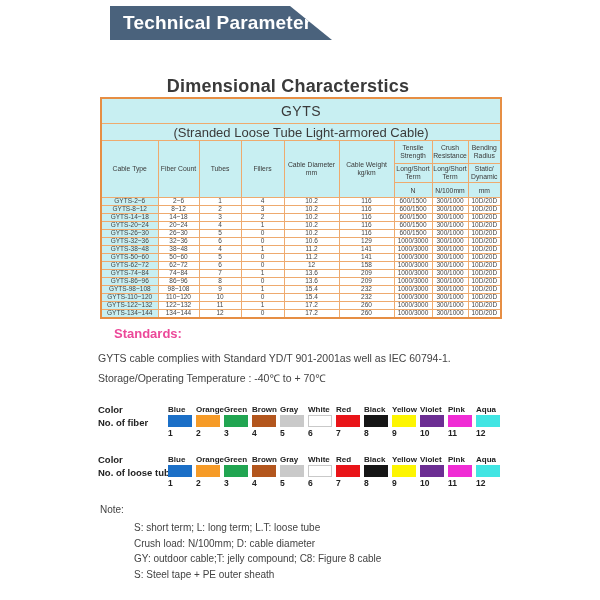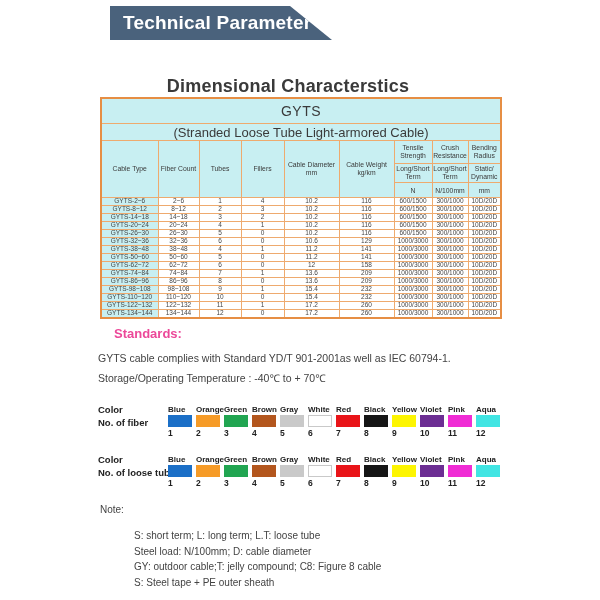--- a/index.html
+++ b/index.html
@@ -59,21 +59,21 @@
   .chip-col { width:28px; display:flex; flex-direction:column; align-items:flex-start; }
   .chip-name { height:11px; line-height:11px; font-size:8px; font-weight:bold; color:#222; }
   .chip { width:24px; height:12px; }
   .chip.white { width:22px; height:10px; border:1px solid #c9c9c9; }
   .chip-num { height:11px; line-height:13px; font-size:8.5px; font-weight:bold; color:#222; }
 
   
   .note { position:absolute; left:100px; top:503px; width:430px; font-size:10px; color:#434343; }
   .note-head { display:flex; line-height:14px; }
   .note-label { margin-right:7px; }
-  .note-lines { margin-left:34px; margin-top:11px; }
+  .note-lines { margin-left:34px; margin-top:3px; }
   .note-line { line-height:15.5px; }
 </style>
 </head>
 <body>
 
 <div class="page">
 
   <div class="banner">
     <span>Technical Parameter</span>
   </div>
@@ -441,19 +441,19 @@
         </div>
       </div>
   </div>
 
   <div class="note">
     <div class="note-head">
       <span class="note-label">Note:</span>
     </div>
     <div class="note-lines">
         <div class="note-line">S: short term; L: long term; L.T: loose tube</div>
-        <div class="note-line">Steel load: N/100mm; D:  cable diameter</div>
+        <div class="note-line">Crush load: N/100mm; D:  cable diameter</div>
         <div class="note-line">GY:  outdoor cable;T: jelly compound; C8: Figure 8 cable</div>
         <div class="note-line">S:  Steel tape + PE outer sheath</div>
       </div>
   </div>
 
 </div>
 
 </body></html>

